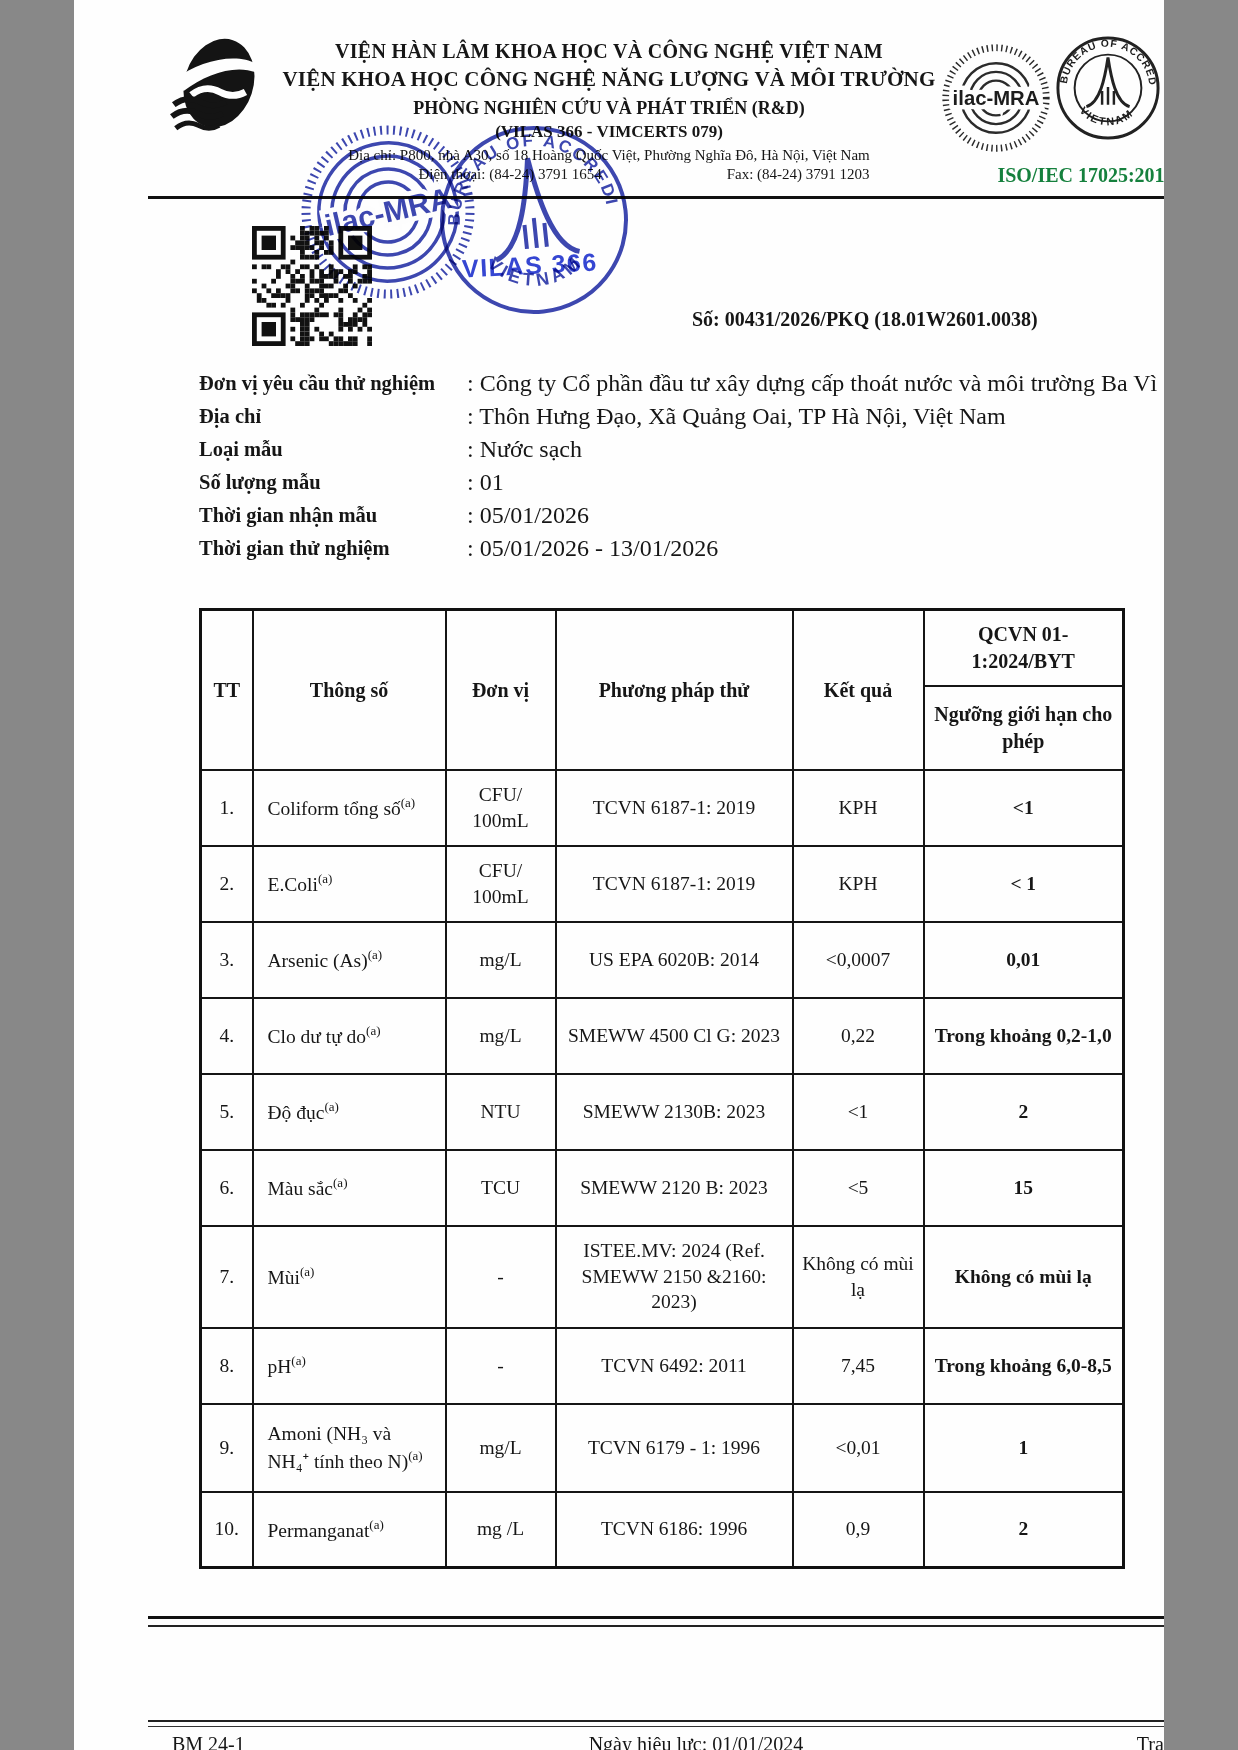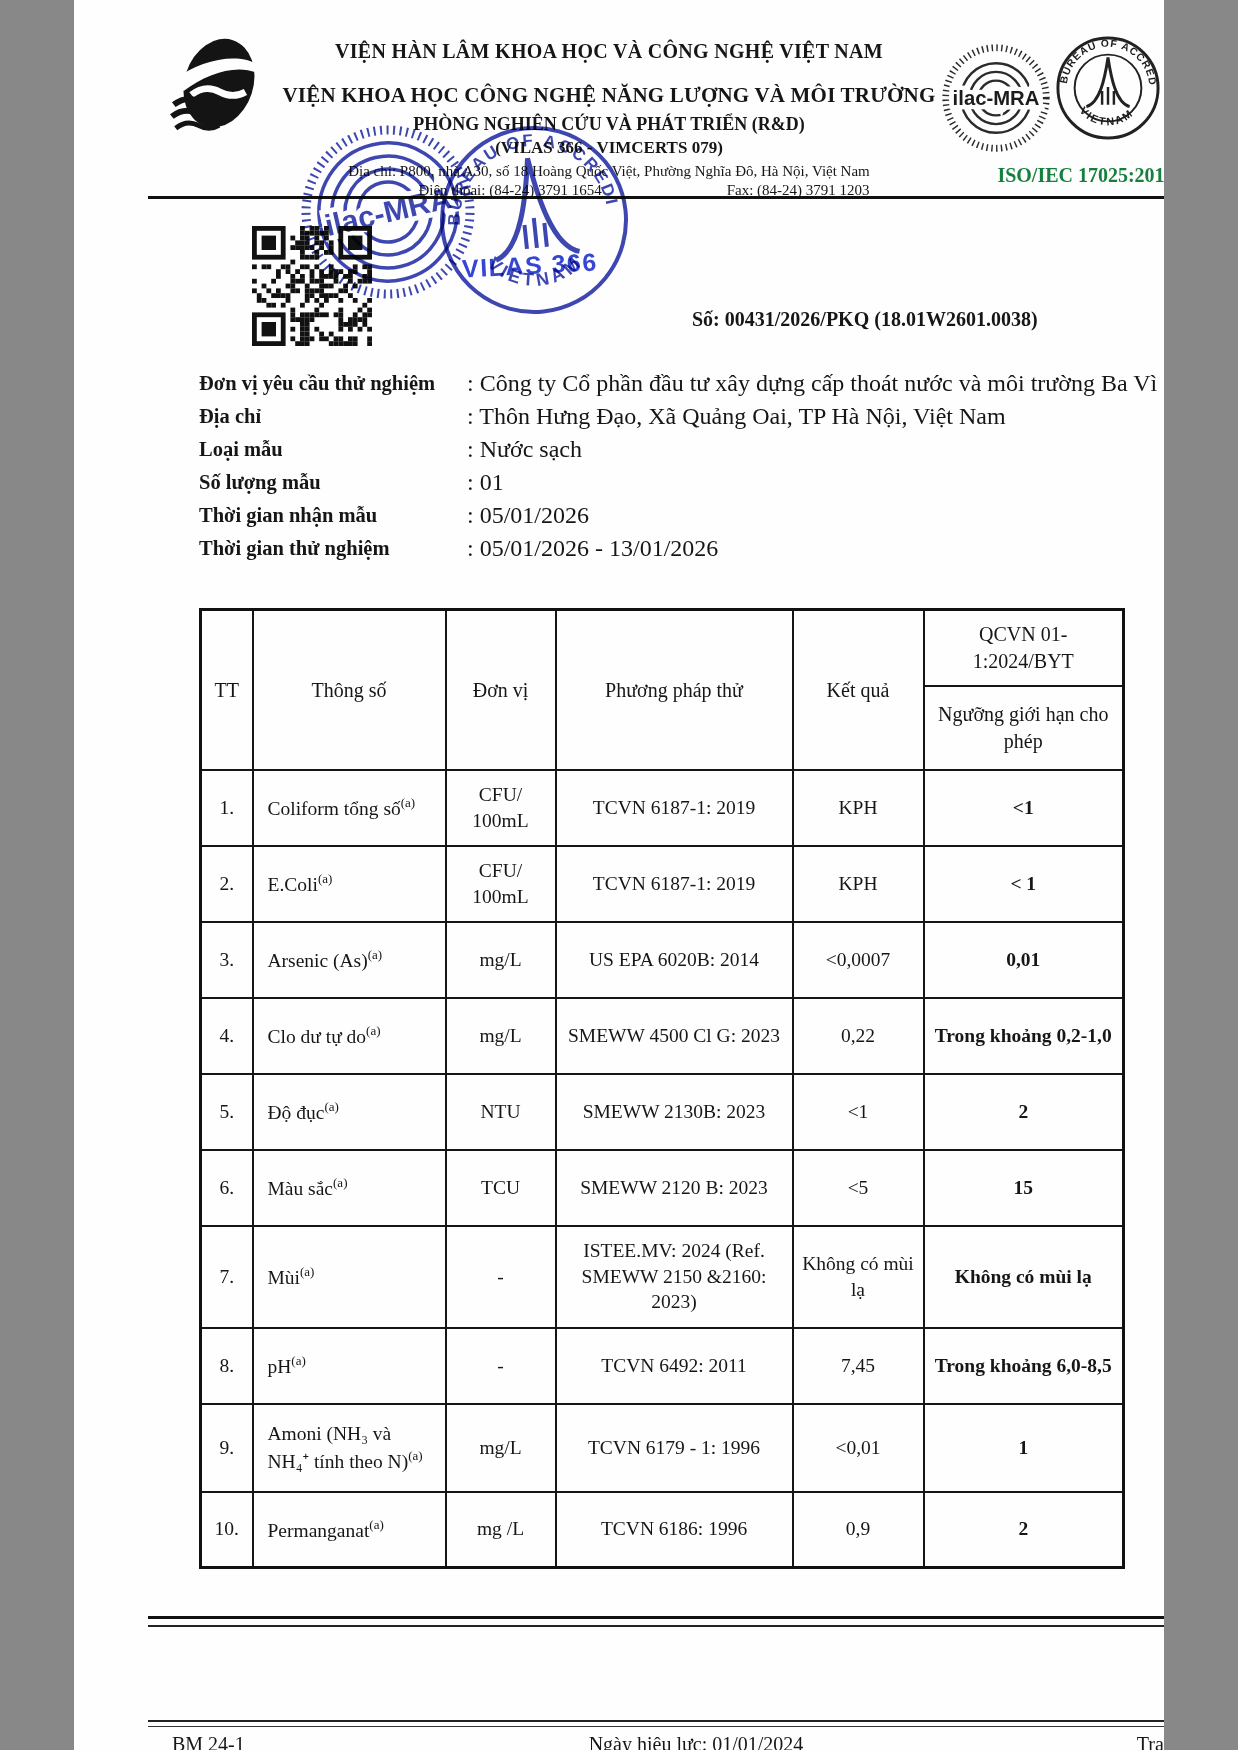--- a/index.html
+++ b/index.html
@@ -3,21 +3,21 @@
 <meta charset="utf-8">
 <style>
   html,body{margin:0;padding:0;background:#888;}
   .page{position:relative;width:1090px;height:1750px;background:#fefefe;overflow:hidden;
         font-family:"Liberation Serif",serif;color:#161616;margin:0 auto;}
 
   
   .org-logo{position:absolute;left:88px;top:34px;width:108px;height:108px;}
   .head-center{position:absolute;left:195px;top:40px;width:680px;text-align:center;}
   .head-line1{font-size:20px;font-weight:bold;letter-spacing:.3px;}
-  .head-line2{font-size:21px;font-weight:bold;letter-spacing:.2px;margin-top:20px;}
+  .head-line2{font-size:21px;font-weight:bold;letter-spacing:.2px;margin-top:4px;}
   .head-line3{font-size:18px;font-weight:bold;margin-top:6px;}
   .head-line4{font-size:17px;font-weight:bold;margin-top:3px;}
   .head-addr{font-size:15px;margin-top:5px;}
   .head-contact{display:flex;justify-content:center;gap:125px;font-size:15px;margin-top:2px;transform:translateX(35px);}
   .ilac-gray{position:absolute;left:864px;top:40px;width:116px;height:116px;}
   .boa-gray{position:absolute;left:980px;top:34px;width:108px;height:108px;}
   .iso-label{position:absolute;left:882px;top:164px;width:260px;text-align:center;
              font-family:Liberation Serif, serif;font-weight:bold;font-size:20px;color:#15803d;}
   .rule{position:absolute;left:74px;top:196px;width:1092px;border-top:3px solid #111;}
 
@@ -40,21 +40,21 @@
   .info{position:absolute;left:125px;top:369px;width:980px;}
   .info-row{display:flex;margin-bottom:5px;line-height:28px;}
   .info-label{width:268px;font-weight:bold;font-size:20.5px;flex:none;}
   .info-value{font-size:24px;}
 
   
   .results{position:absolute;left:125px;top:608px;width:923px;border-collapse:collapse;table-layout:fixed;
            border:3px solid #111;}
   .results th,.results td{border:2px solid #151515;text-align:center;vertical-align:middle;
            padding:3px 8px;font-size:19.5px;line-height:1.32;}
-  .results th{font-weight:normal;font-size:20px;}
+  .results th{font-weight:bold;font-size:20px;}
   .results thead tr:nth-child(1){height:76px;}
   .results thead tr:nth-child(2){height:84px;}
   .results tbody tr{height:76px;}
   .results tbody tr:nth-child(7){height:102px;}
   .results tbody tr:nth-child(9){height:88px;}
   .c-name{text-align:left !important;padding-left:14px !important;margin-top:36px;}
   .c-limit{font-weight:bold;}
   sup{font-size:13px;}
 
   

